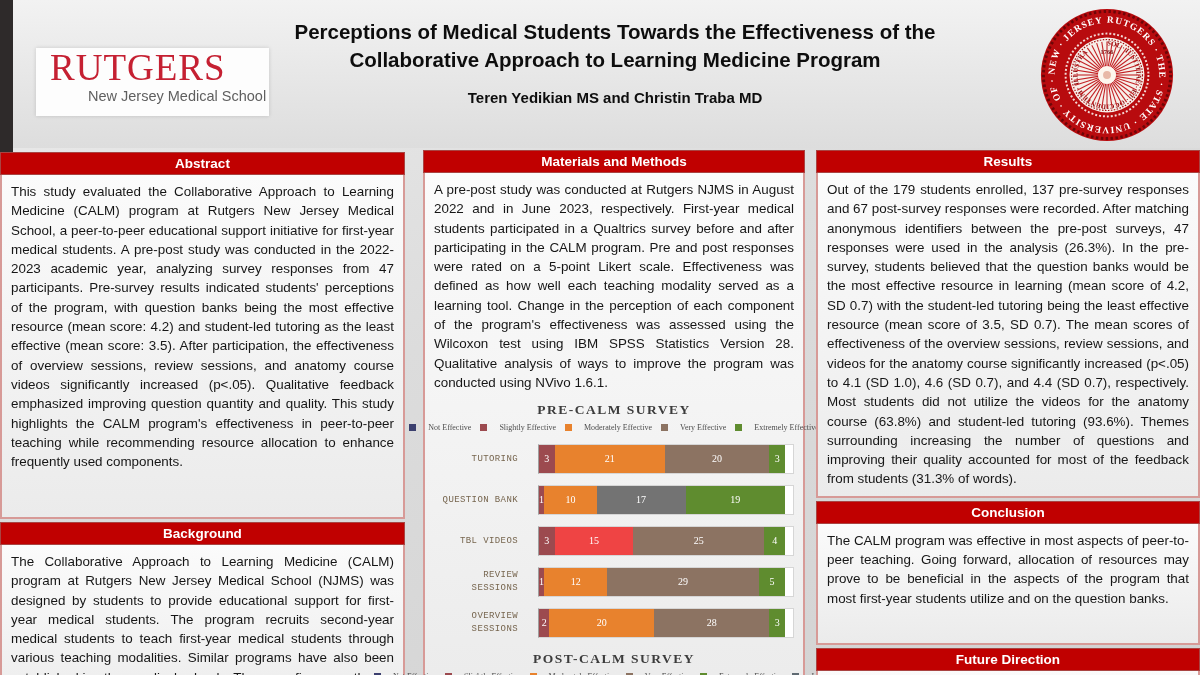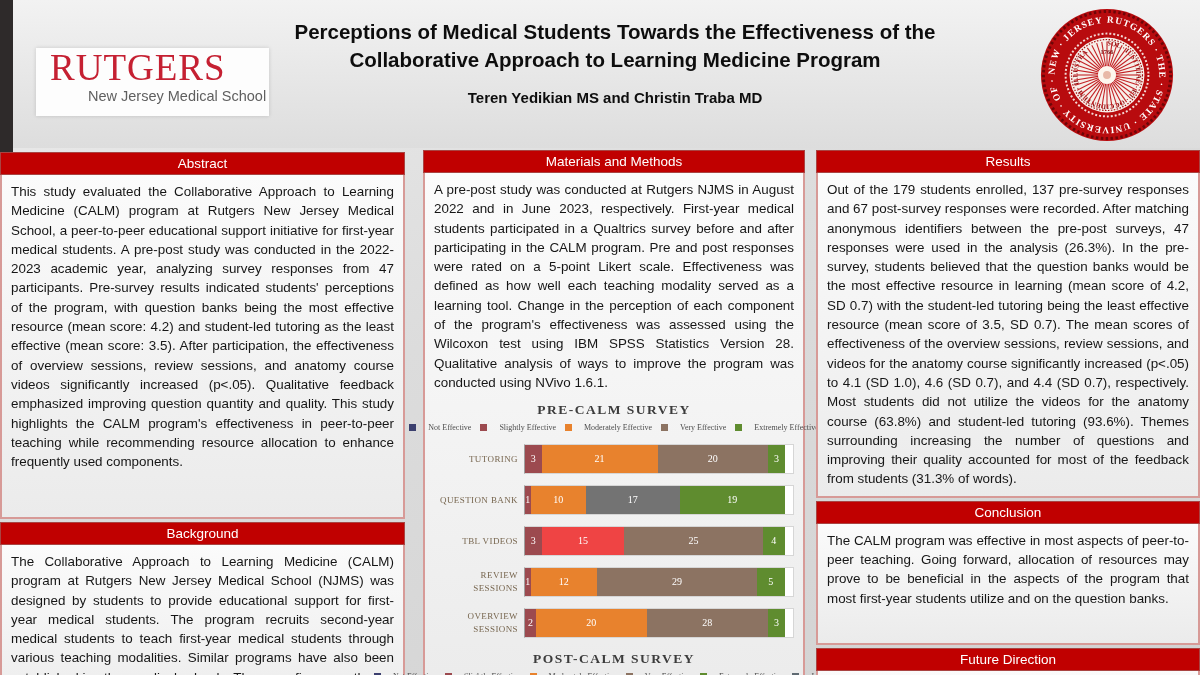--- a/index.html
+++ b/index.html
@@ -19,41 +19,41 @@
     letter-spacing:1px;position:absolute;left:14px;top:-2px;}
   .logo-sub{position:absolute;left:52px;top:40px;font-size:14.5px;color:#5f5f5f;
     font-family:"Liberation Sans",sans-serif;}
   .seal{position:absolute;left:1038px;top:6px;width:138px;height:138px;}
   
   .col{position:absolute;}
   .col-left{left:0;top:152px;width:405px;}
   .col-mid{left:423px;top:150px;width:382px;}
   .col-right{left:816px;top:150px;width:384px;}
   .section{margin-bottom:3px;}
-  .sec-header{background:#c00000;border:1px solid #a94442;color:#ffffff;font-weight:normal;
+  .sec-header{background:#c00000;border:1px solid #a94442;color:#ffffff;font-weight:bold;
     text-align:center;font-size:13.5px;padding:3px 0;}
   .sec-body{border:2px solid #d79a97;border-top:none;
     background:linear-gradient(180deg,#fbfbfb,#ebebeb);
     padding:7px 9px;font-size:13.4px;line-height:1.44;text-align:justify;color:#161616;}
   .body-abstract{min-height:328px;}
   .body-background{min-height:160px;}
   .body-methods{min-height:520px;}
   .body-results{min-height:303px;}
   .body-conclusion{min-height:105px;}
   .body-future{min-height:60px;}
   
   .chart{margin-top:8px;}
   .chart-title{text-align:center;font-family:"Liberation Serif",serif;font-weight:bold;
     font-size:13.5px;letter-spacing:1.5px;color:#3c3c3c;margin:4px 0 2px 0;}
   .legend{display:flex;justify-content:center;flex-wrap:nowrap;gap:9px;margin:2px 0 4px 0;}
   .legend-item{display:flex;align-items:center;gap:12px;font-family:"Liberation Serif",serif;
     font-size:8px;color:#4d4d4d;white-space:nowrap;}
   .legend-swatch{width:7px;height:7px;display:inline-block;}
   .bar-row{display:flex;align-items:center;margin:11px 0;}
-  .cat-label{width:84px;text-align:right;padding-right:6px;font-family:Liberation Serif, serif;
+  .cat-label{width:84px;text-align:right;padding-right:20px;font-family:Liberation Mono, monospace;
     font-size:9px;color:#77664f;letter-spacing:.4px;flex:none;}
   .bar-frame{flex:1;height:28px;border:1px solid #d6d6d6;border-left:1px solid #9f9f9f;
     background:#ffffff;display:flex;overflow:hidden;}
   .bar-seg{height:100%;display:flex;align-items:center;justify-content:center;
     color:#fff;font-family:"Liberation Serif",serif;font-size:10px;flex:none;}
 </style>
 </head>
 <body>
 
 <div class="poster">

